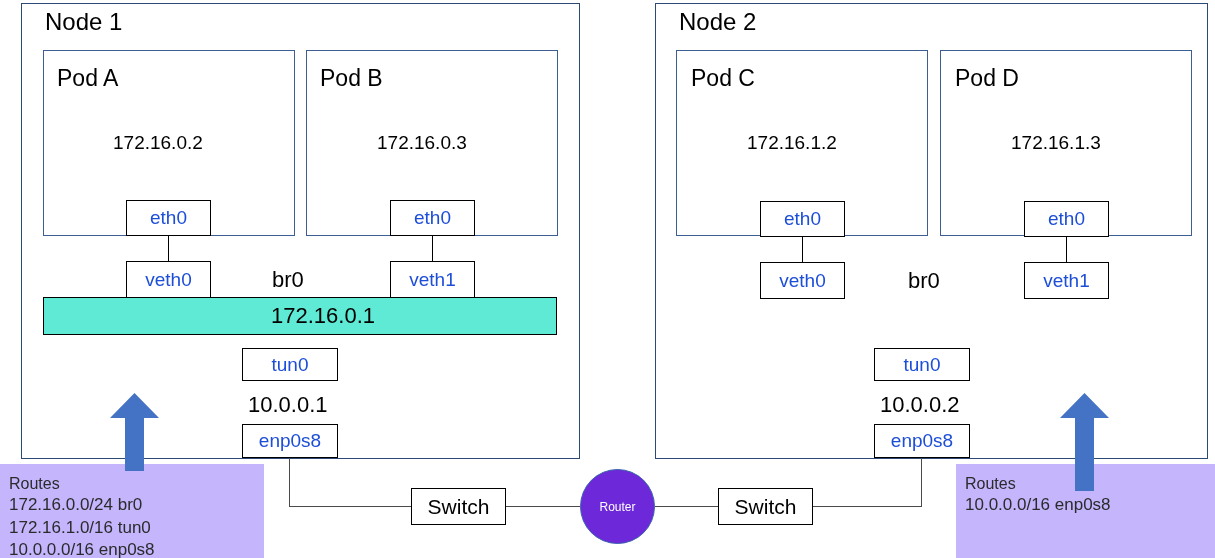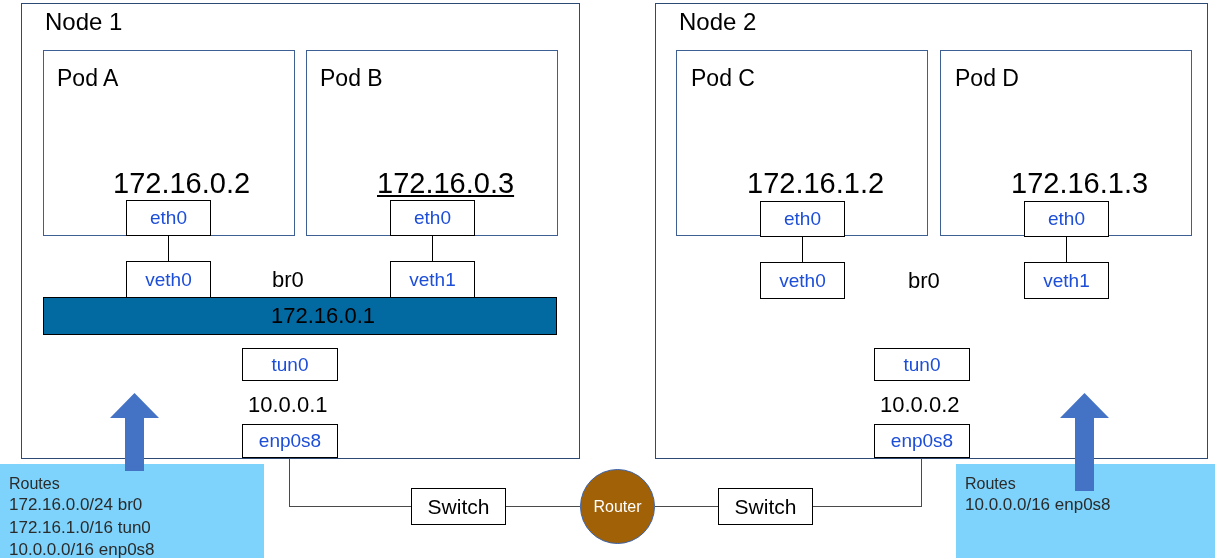--- a/index.html
+++ b/index.html
@@ -34,21 +34,21 @@
     background: #ffffff;
     display: flex;
     align-items: center;
     justify-content: center;
     font-size: 19px;
     color: #1d4ed8;
     white-space: nowrap;
   }
   .bridge-box {
     border: 1.2px solid #000000;
-    background: #0369a1;
+    background: #5eead4;
     display: flex;
     align-items: center;
     justify-content: center;
     font-size: 22px;
     color: #000000;
     white-space: nowrap;
     padding-left: 46px;
   }
   .switch-box {
     border: 1.1px solid #000000;
@@ -60,46 +60,46 @@
     color: #000000;
     white-space: nowrap;
   }
   .label-text {
     color: #000000;
     white-space: nowrap;
     line-height: 1;
   }
   .node-title { font-size: 24px; }
   .pod-title  { font-size: 23px; }
-  .ip-text    { font-size: 29px; margin-top: 36px; }
+  .ip-text    { font-size: 19px; }
   .br-label   { font-size: 22px; }
   .tun-ip     { font-size: 22px; }
 
   
   .vline { background: #000000; width: 1.2px; }
   .link-line { background: #4a4a4a; }
   .link-v { width: 1.4px; }
   .link-h { height: 1.4px; }
 
   
   .router-circle {
     border-radius: 50%;
-    background: #a16207;
+    background: #6d28d9;
     border: 1.5px solid #3a62ad;
     display: flex;
     align-items: center;
     justify-content: center;
     color: #ffffff;
-    font-size: 16px;
+    font-size: 12px;
     white-space: nowrap;
   }
 
   
   .routes-box {
-    background: #7dd3fc;
+    background: #c4b5fd;
     padding: 9px 0 0 9px;
     color: #2b2b2b;
   }
   .routes-title { font-size: 16px; line-height: 1.33; }
   .routes-line  { font-size: 17px; line-height: 1.33; }
 
   
   .arrow-up svg { display: block; }
 </style>
 </head>
@@ -111,21 +111,21 @@
 
   <div class="abs label-text node-title" style="left:45px; top:10px;">Node 1</div>
 
   <div class="abs pod-box" style="left:43px; top:50px; width:252px; height:186px;"></div>
   <div class="abs label-text pod-title" style="left:57px; top:67px;">Pod A</div>
   <div class="abs label-text ip-text" style="left:113px; top:133px;">172.16.0.2</div>
   <div class="abs iface-box" style="left:126px; top:200px; width:85px; height:36px;">eth0</div>
 
   <div class="abs pod-box" style="left:306px; top:50px; width:252px; height:186px;"></div>
   <div class="abs label-text pod-title" style="left:320px; top:67px;">Pod B</div>
-  <div class="abs label-text ip-text" style="left:377px; top:133px;text-decoration:underline;">172.16.0.3</div>
+  <div class="abs label-text ip-text" style="left:377px; top:133px;">172.16.0.3</div>
   <div class="abs iface-box" style="left:390px; top:200px; width:85px; height:36px;">eth0</div>
 
   <div class="abs vline" style="left:168px; top:236px; height:26px;"></div>
   <div class="abs vline" style="left:432px; top:236px; height:26px;"></div>
 
   <div class="abs iface-box" style="left:126px; top:261px; width:85px; height:37px; z-index:3;">veth0</div>
   <div class="abs iface-box" style="left:390px; top:261px; width:85px; height:37px; z-index:3;">veth1</div>
 
   <div class="abs label-text br-label" style="left:272px; top:269px;">br0</div>
   <div class="abs bridge-box" style="left:43px; top:297px; width:514px; height:38px; z-index:2;">172.16.0.1</div>

